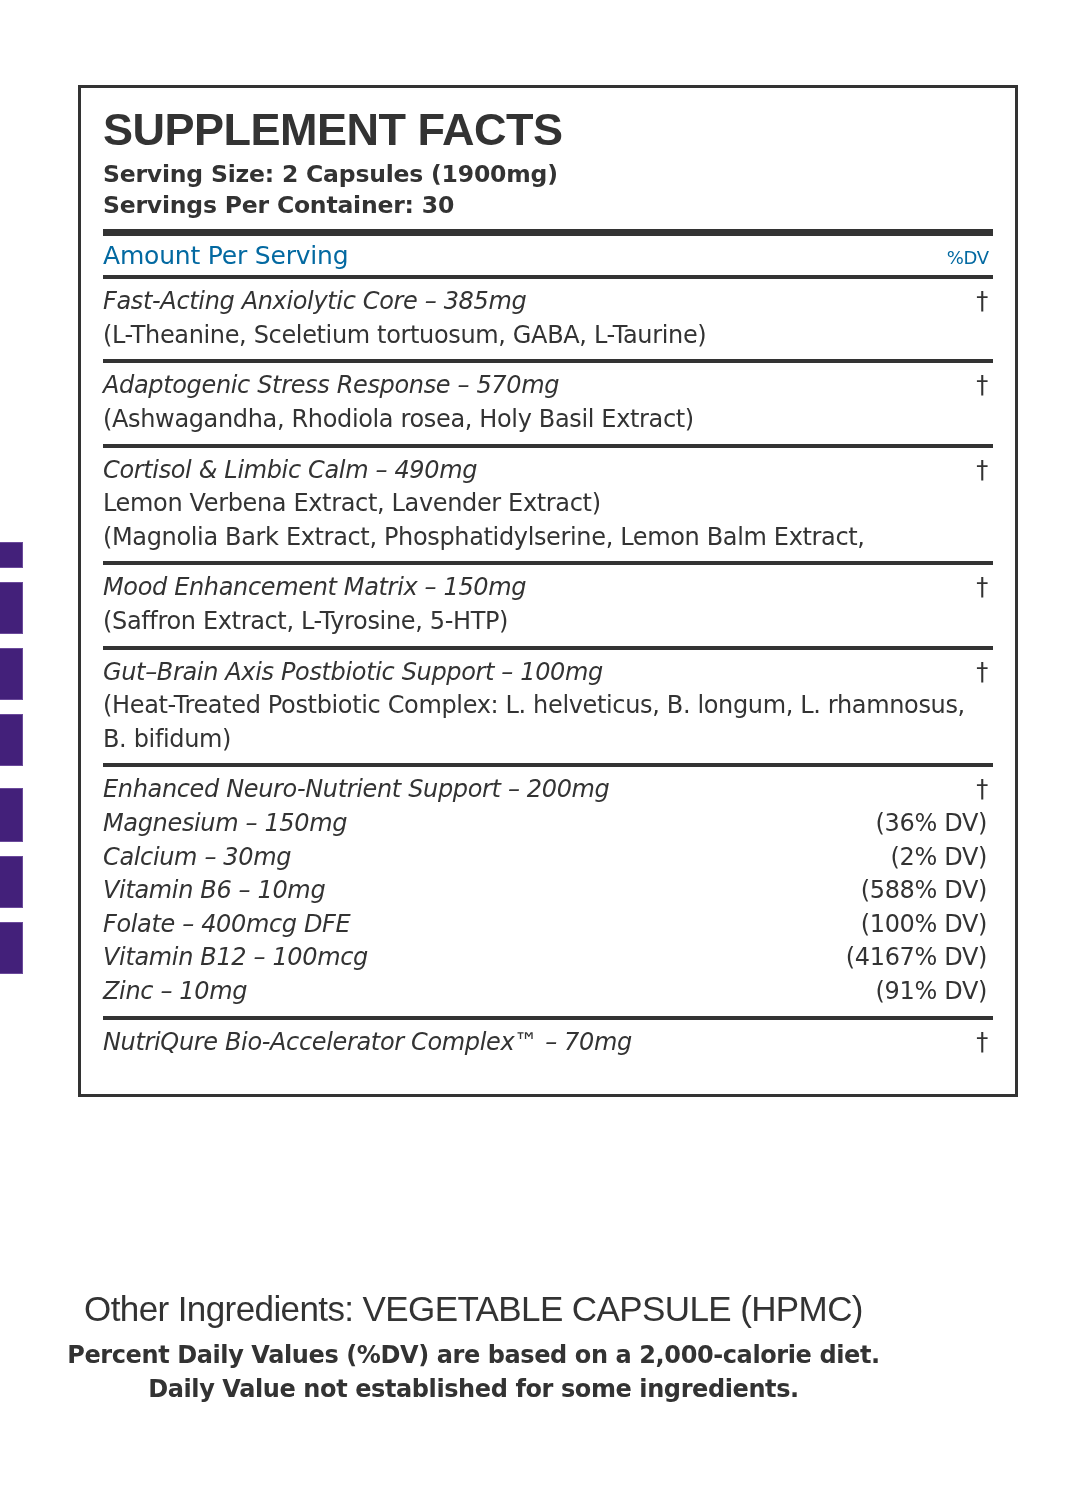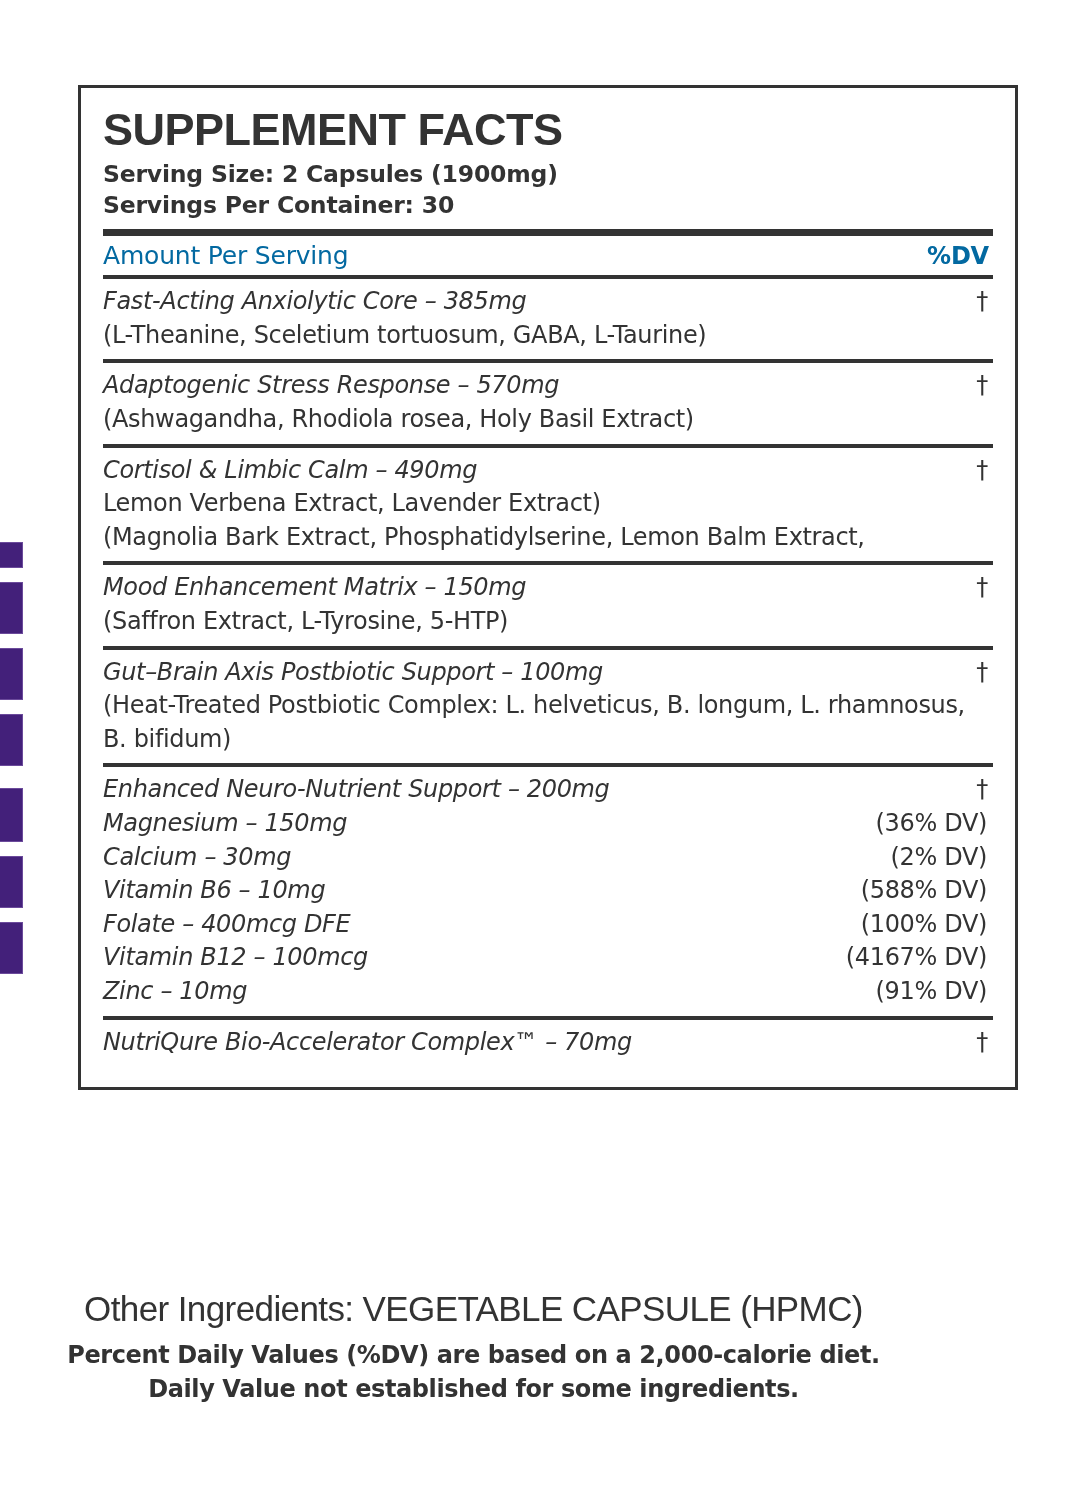--- a/index.html
+++ b/index.html
@@ -35,21 +35,21 @@
 
   
   .facts-panel {
     position: absolute;
     left: 78px;
     top: 85px;
     width: 940px;
     box-sizing: border-box;
     border: 3px solid #333333;
     background: #ffffff;
-    padding: 14px 22px 21px 22px;
+    padding: 14px 22px 28px 22px;
   }
 
   .facts-title {
     font-family: "Liberation Sans", sans-serif;
     font-weight: bold;
     font-size: 45px;
     letter-spacing: -0.5px;
     color: #333333;
     line-height: 1.05;
     margin: 4px 0 6px 0;
@@ -80,22 +80,22 @@
     justify-content: space-between;
     align-items: baseline;
     font-family: "DejaVu Sans", sans-serif;
     font-weight: normal;
     font-size: 25px;
     color: #0369a1;
     padding: 5px 0 5px 0;
     letter-spacing: -0.2px;
   }
   .amount-row .dv-head {
-    font-weight: bold;
-    font-size: 24px;
+    font-weight: normal;
+    font-size: 18px;
     padding-right: 4px;
     margin-left: 48px;
   }
 
   .ing-block {
     padding: 6px 0 7px 0;
   }
   .ing-line {
     display: flex;
     justify-content: space-between;

